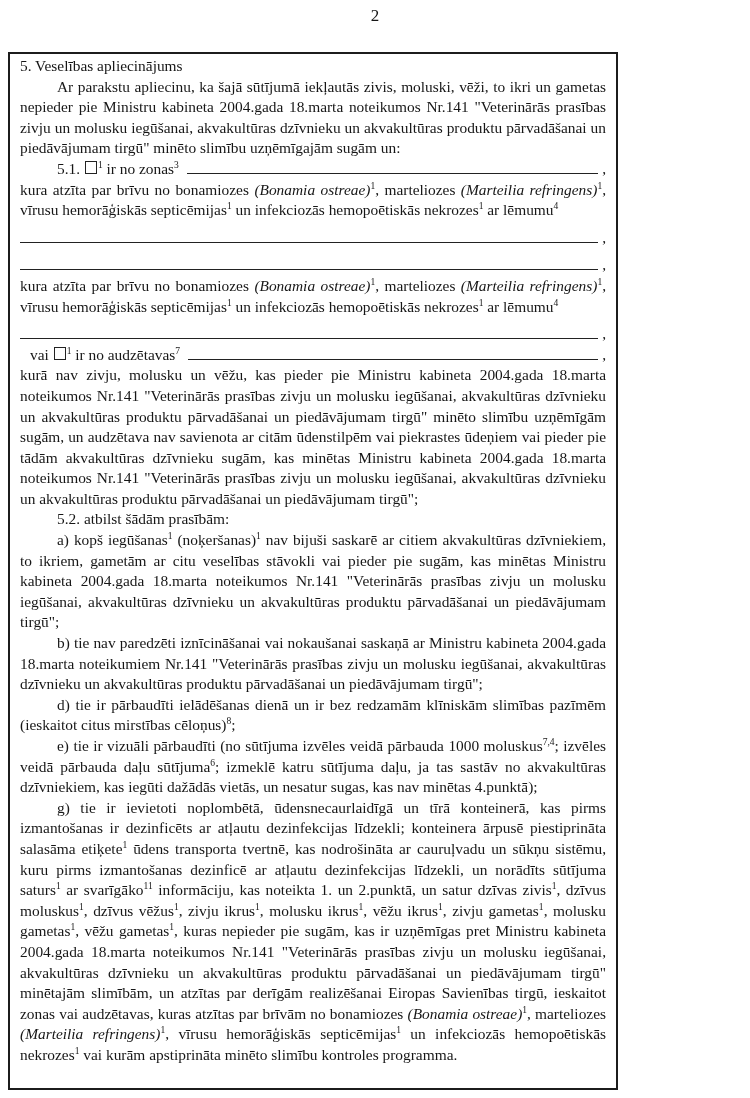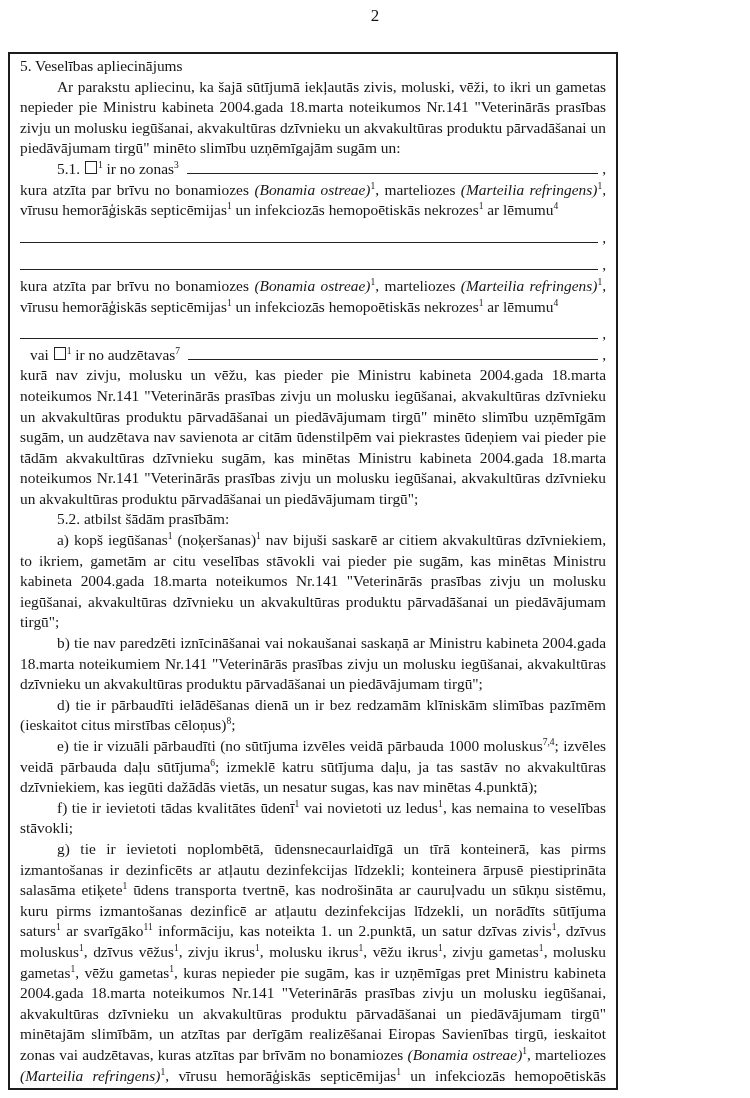--- a/index.html
+++ b/index.html
@@ -68,16 +68,15 @@
         <span class="chunk"><span>vai </span><span class="checkbox"></span><sup>1</sup><span> ir no audzētavas</span><sup>7</sup><span>  </span></span>
         <span class="fill"></span>
         <span class="chunk"><span> ,</span></span>
       </div>
       <div class="para"><span>kurā nav zivju, molusku un vēžu, kas pieder pie Ministru kabineta 2004.gada 18.marta noteikumos Nr.141 "Veterinārās prasības zivju un molusku iegūšanai, akvakultūras dzīvnieku un akvakultūras produktu pārvadāšanai un piedāvājumam tirgū" minēto slimību uzņēmīgām sugām, un audzētava nav savienota ar citām ūdenstilpēm vai piekrastes ūdeņiem vai pieder pie tādām akvakultūras dzīvnieku sugām, kas minētas Ministru kabineta 2004.gada 18.marta noteikumos Nr.141 "Veterinārās prasības zivju un molusku iegūšanai, akvakultūras dzīvnieku un akvakultūras produktu pārvadāšanai un piedāvājumam tirgū";</span></div>
       <div class="para indent"><span>5.2. atbilst šādām prasībām:</span></div>
       <div class="para indent"><span>a) kopš iegūšanas</span><sup>1</sup><span> (noķeršanas)</span><sup>1</sup><span> nav bijuši saskarē ar citiem akvakultūras dzīvniekiem, to ikriem, gametām ar citu veselības stāvokli vai pieder pie sugām, kas minētas Ministru kabineta 2004.gada 18.marta noteikumos Nr.141 "Veterinārās prasības zivju un molusku iegūšanai, akvakultūras dzīvnieku un akvakultūras produktu pārvadāšanai un piedāvājumam tirgū";</span></div>
       <div class="para indent"><span>b) tie nav paredzēti iznīcināšanai vai nokaušanai saskaņā ar Ministru kabineta 2004.gada 18.marta noteikumiem Nr.141 "Veterinārās prasības zivju un molusku iegūšanai, akvakultūras dzīvnieku un akvakultūras produktu pārvadāšanai un piedāvājumam tirgū";</span></div>
       <div class="para indent"><span>d) tie ir pārbaudīti ielādēšanas dienā un ir bez redzamām klīniskām slimības pazīmēm (ieskaitot citus mirstības cēloņus)</span><sup>8</sup><span>;</span></div>
       <div class="para indent"><span>e) tie ir vizuāli pārbaudīti (no sūtījuma izvēles veidā pārbauda 1000 moluskus</span><sup>7,4</sup><span>; izvēles veidā pārbauda daļu sūtījuma</span><sup>6</sup><span>; izmeklē katru sūtījuma daļu, ja tas sastāv no akvakultūras dzīvniekiem, kas iegūti dažādās vietās, un nesatur sugas, kas nav minētas 4.punktā);</span></div>
-      <div class="para indent"><span>f) tie ir ievietoti tādas kvalitātes ūdenī</span><sup>1</sup><span> vai novietoti uz ledus</span><sup>1</sup><span>, kas nemaina to veselības stāvokli;</span></div>
       <div class="para indent"><span>g) tie ir ievietoti noplombētā, ūdensnecaurlaidīgā un tīrā konteinerā, kas pirms izmantošanas ir dezinficēts ar atļautu dezinfekcijas līdzekli; konteinera ārpusē piestiprināta salasāma etiķete</span><sup>1</sup><span> ūdens transporta tvertnē, kas nodrošināta ar cauruļvadu un sūkņu sistēmu, kuru pirms izmantošanas dezinficē ar atļautu dezinfekcijas līdzekli, un norādīts sūtījuma saturs</span><sup>1</sup><span> ar svarīgāko</span><sup>11</sup><span> informāciju, kas noteikta 1. un 2.punktā, un satur dzīvas zivis</span><sup>1</sup><span>, dzīvus moluskus</span><sup>1</sup><span>, dzīvus vēžus</span><sup>1</sup><span>, zivju ikrus</span><sup>1</sup><span>, molusku ikrus</span><sup>1</sup><span>, vēžu ikrus</span><sup>1</sup><span>, zivju gametas</span><sup>1</sup><span>, molusku gametas</span><sup>1</sup><span>, vēžu gametas</span><sup>1</sup><span>, kuras nepieder pie sugām, kas ir uzņēmīgas pret Ministru kabineta 2004.gada 18.marta noteikumos Nr.141 "Veterinārās prasības zivju un molusku iegūšanai, akvakultūras dzīvnieku un akvakultūras produktu pārvadāšanai un piedāvājumam tirgū" minētajām slimībām, un atzītas par derīgām realizēšanai Eiropas Savienības tirgū, ieskaitot zonas vai audzētavas, kuras atzītas par brīvām no bonamiozes </span><i>(Bonamia ostreae)</i><sup>1</sup><span>, marteliozes </span><i>(Marteilia refringens)</i><sup>1</sup><span>, vīrusu hemorāģiskās septicēmijas</span><sup>1</sup><span> un infekciozās hemopoētiskās nekrozes</span><sup>1</sup><span> vai kurām apstiprināta minēto slimību kontroles programma.</span></div>
     </div>
 </div>
 
 </body></html>

